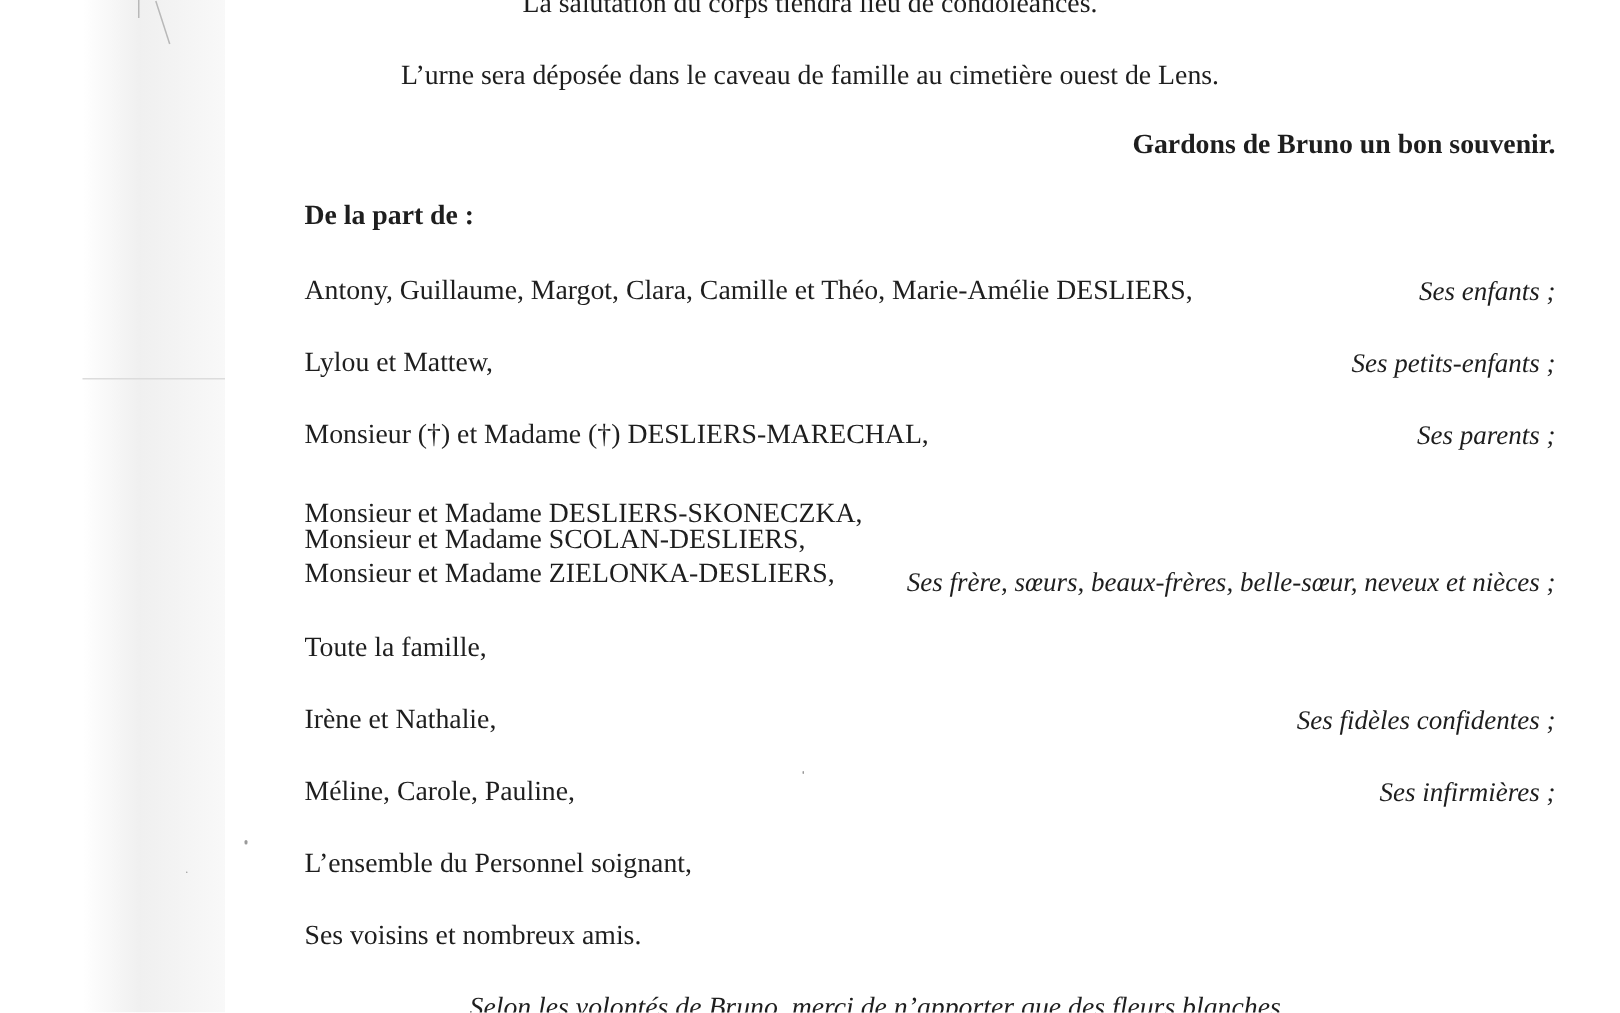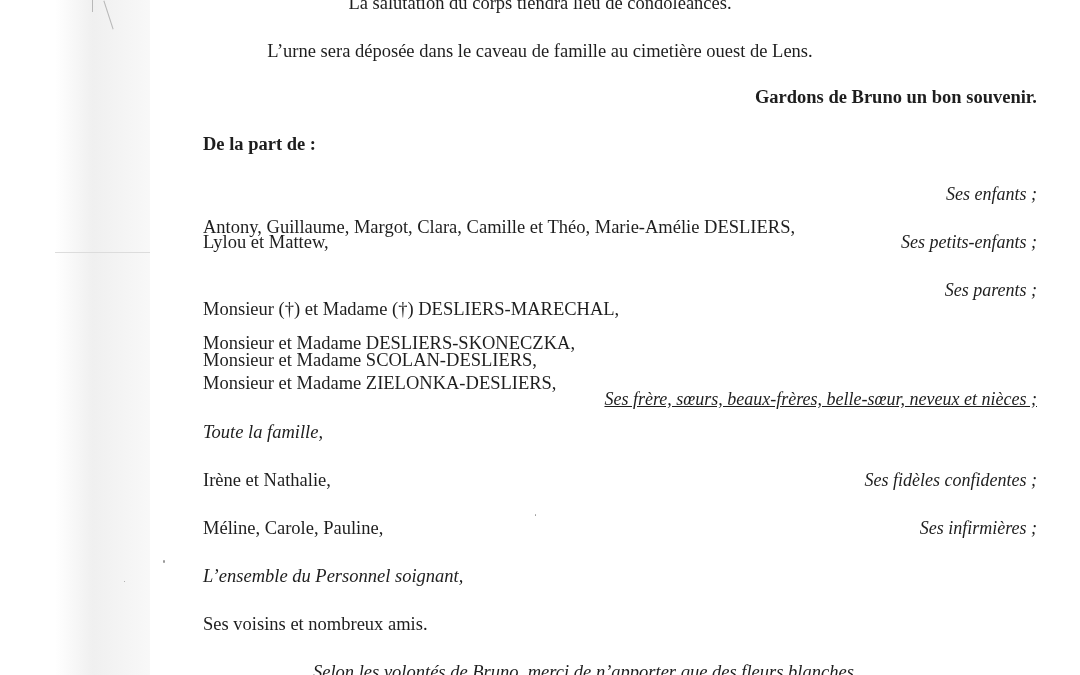--- a/index.html
+++ b/index.html
@@ -78,41 +78,41 @@
 <div>
 
   <div class="line center" style="top:-8px;">La salutation du corps tiendra lieu de condoléances.</div>
 
   <div class="line center" style="top:40px;">L’urne sera déposée dans le caveau de famille au cimetière ouest de Lens.</div>
 
   <div class="line bi right" style="top:86px; right:43px;">Gardons de Bruno un bon souvenir.</div>
 
   <div class="line bi left" style="top:133px;">De la part de :</div>
 
-  <div class="line left" style="top:183px;margin-top:33px;">Antony, Guillaume, Margot, Clara, Camille et Théo, Marie-Amélie DESLIERS,</div>
+  <div class="line left" style="top:183px;">Antony, Guillaume, Margot, Clara, Camille et Théo, Marie-Amélie DESLIERS,</div>
   <div class="role" style="top:183px;">Ses enfants ;</div>
 
   <div class="line left" style="top:231px;">Lylou et Mattew,</div>
   <div class="role" style="top:231px;">Ses petits-enfants ;</div>
 
-  <div class="line left" style="top:279px;margin-top:19px;">Monsieur (†) et Madame (†) DESLIERS-MARECHAL,</div>
+  <div class="line left" style="top:279px;">Monsieur (†) et Madame (†) DESLIERS-MARECHAL,</div>
   <div class="role" style="top:279px;">Ses parents ;</div>
 
   <div class="line left" style="top:332px;">Monsieur et Madame DESLIERS-SKONECZKA,</div>
   <div class="line left" style="top:349px;">Monsieur et Madame SCOLAN-DESLIERS,</div>
   <div class="line left" style="top:372px;">Monsieur et Madame ZIELONKA-DESLIERS,</div>
-  <div class="role" style="top:388px;text-decoration:underline;">Ses frère, sœurs, beaux-frères, belle-sœur, neveux et nièces ;</div>
+  <div class="role" style="top:377px;">Ses frère, sœurs, beaux-frères, belle-sœur, neveux et nièces ;</div>
 
-  <div class="line left" style="top:421px;font-style:italic;">Toute la famille,</div>
+  <div class="line left" style="top:421px;">Toute la famille,</div>
 
   <div class="line left" style="top:469px;">Irène et Nathalie,</div>
   <div class="role" style="top:469px;">Ses fidèles confidentes ;</div>
 
   <div class="line left" style="top:517px;">Méline, Carole, Pauline,</div>
   <div class="role" style="top:517px;">Ses infirmières ;</div>
 
-  <div class="line left" style="top:565px;font-style:italic;">L’ensemble du Personnel soignant,</div>
+  <div class="line left" style="top:565px;">L’ensemble du Personnel soignant,</div>
 
   <div class="line left" style="top:613px;">Ses voisins et nombreux amis.</div>
 
   <div class="line it" style="top:661px; left:313px;">Selon les volontés de Bruno, merci de n’apporter que des fleurs blanches.</div>
 
 </div>
 
 </body></html>

